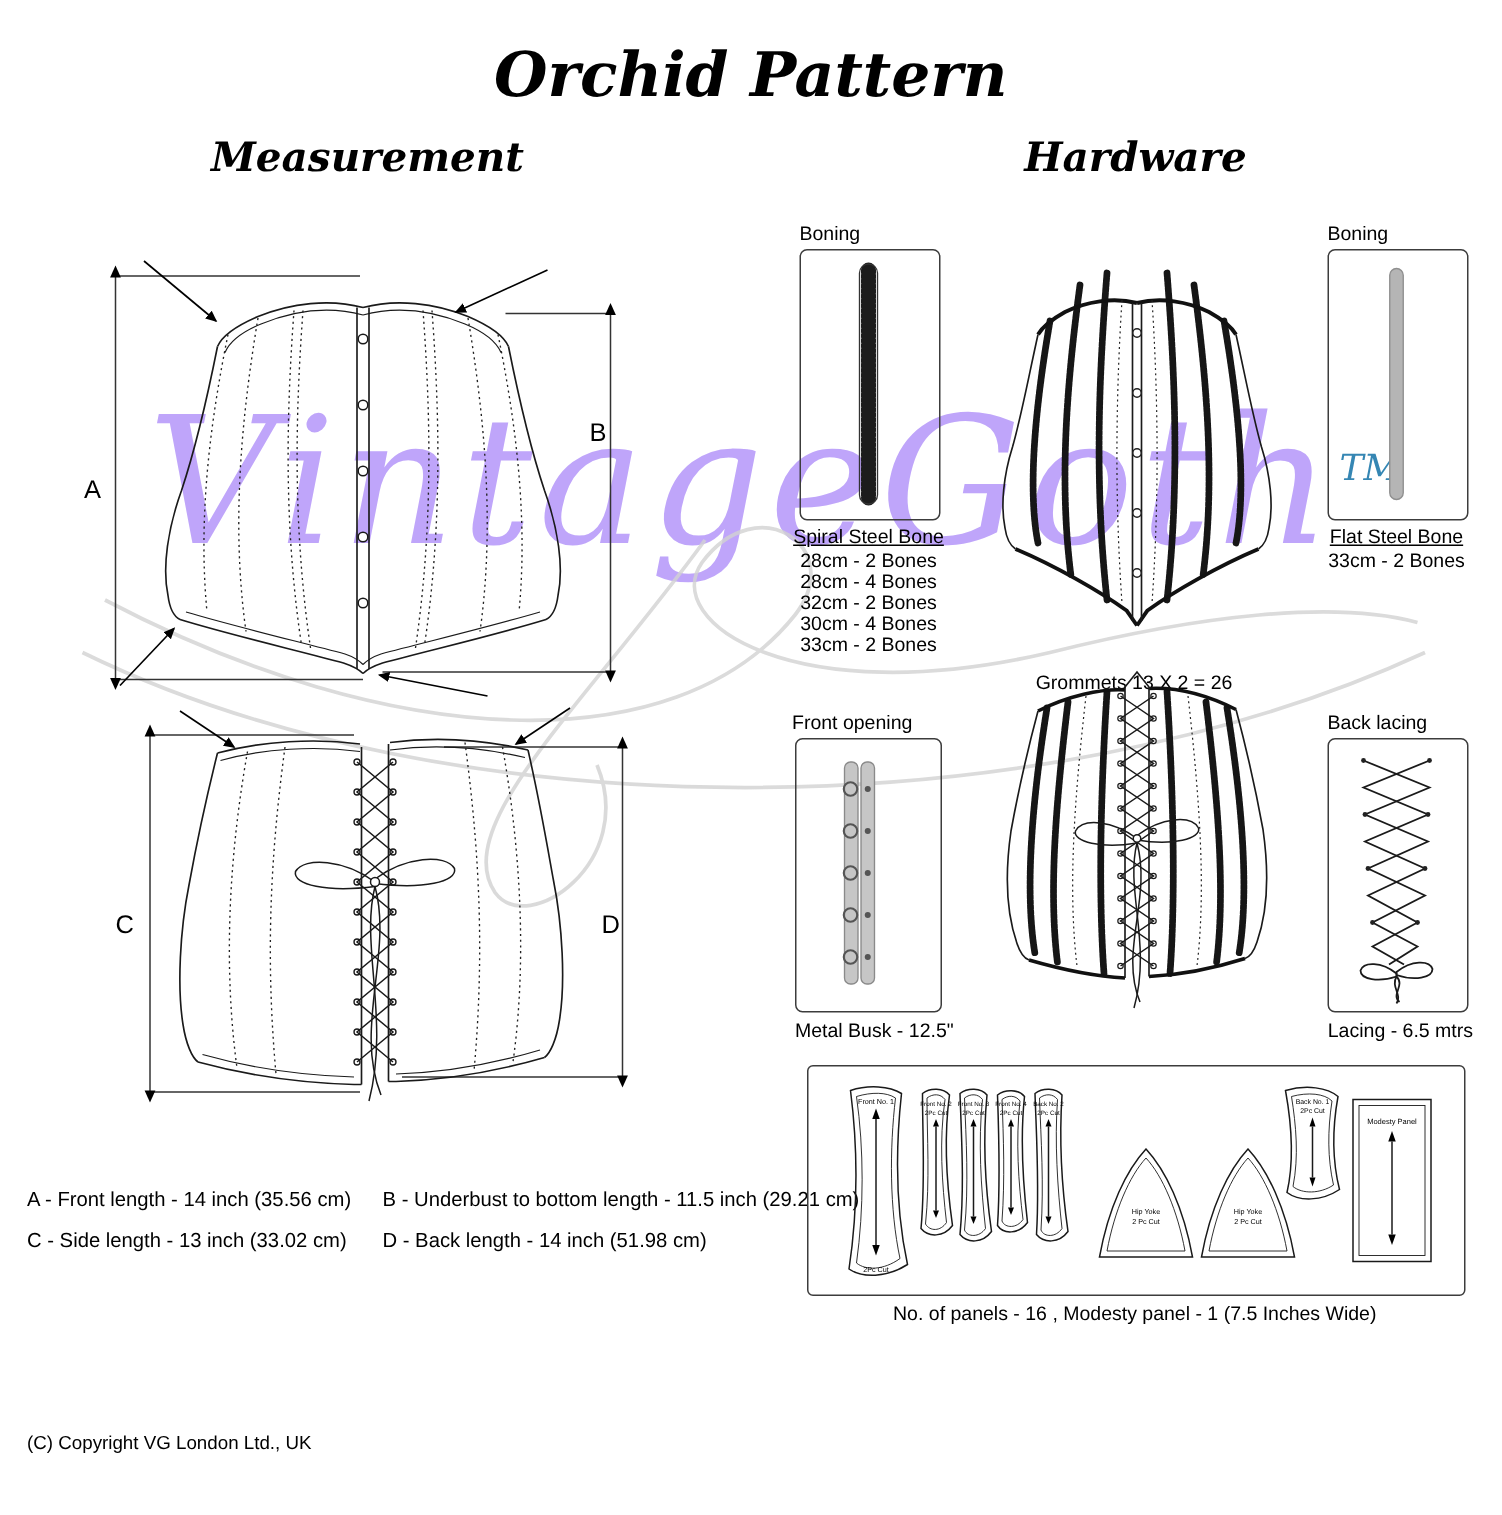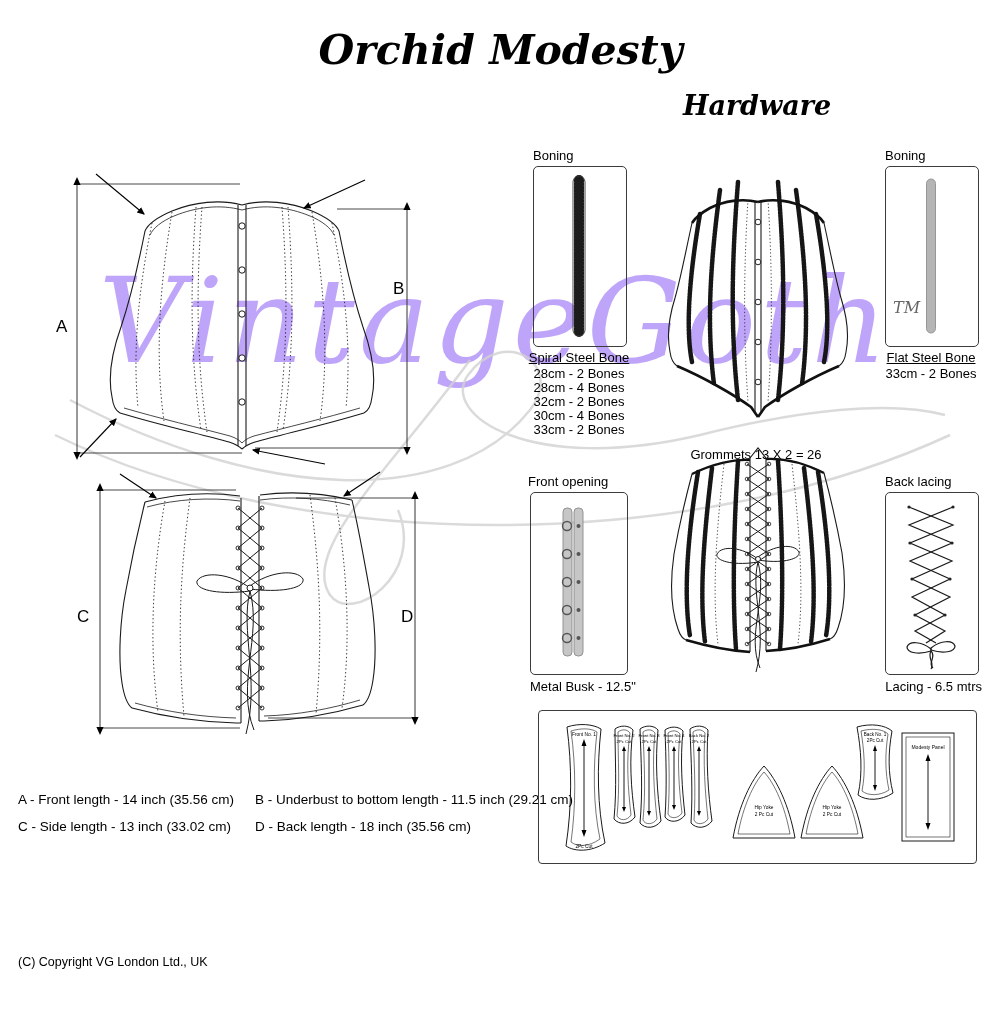--- a/index.html
+++ b/index.html
@@ -4,21 +4,21 @@
 <style>
   html,body{margin:0;padding:0;background:#fff;}
   .page{position:relative;width:1001px;height:1010px;background:#fff;overflow:hidden;
         font-family:"Liberation Sans",sans-serif;color:#000;}
   .abs{position:absolute;}
   .title{top:26px;left:0;width:100%;text-align:center;
          font-family:"DejaVu Serif",serif;font-style:italic;font-weight:700;font-size:41px;}
   .sec-head{font-family:"DejaVu Serif",serif;font-style:italic;font-weight:600;font-size:27px;text-align:center;}
   .wm-text{top:252px;left:60px;width:870px;text-align:center;font-family:"DejaVu Serif",serif;
            font-style:italic;font-size:118px;letter-spacing:4px;color:#8b5cf6;opacity:.55;white-space:nowrap;}
-  .wm-tm{top:298px;left:893px;font-family:"DejaVu Serif",serif;font-style:italic;font-size:16px;color:#404040;opacity:.8;}
+  .wm-tm{top:298px;left:893px;font-family:"DejaVu Serif",serif;font-style:italic;font-size:24px;color:#0369a1;opacity:.8;}
   .note{font-size:13.5px;}
   .hw-box{border:1px solid #3c3c3c;border-radius:5px;}
   .box-label{font-size:13px;}
   .cap{font-size:13px;}
   .ul{text-decoration:underline;}
   .ctr{text-align:center;}
   svg{display:block;}
   svg text{font-family:"Liberation Sans",sans-serif;fill:#000;}
 </style>
 </head>
@@ -29,21 +29,22 @@
   <div class="abs wm-text">VintageGoth</div>
   <div class="abs wm-tm">TM</div>
   <svg class="abs" style="left:0;top:340px;" width="1001" height="300" viewBox="0 0 1001 300">
     <g fill="none" stroke="#d2d2d2" stroke-width="2.5" opacity="0.8">
       <path d="M 70 60 C 260 160, 450 170, 530 70 C 565 25, 505 -15, 468 35 C 440 75, 530 135, 700 95 C 800 70, 890 60, 945 75"></path>
       <path d="M 470 20 C 390 130, 300 210, 330 255 C 352 285, 425 235, 398 170"></path>
       <path d="M 55 95 C 300 215, 690 215, 950 95"></path>
     </g>
   </svg>
 
-  <div class="abs title">Orchid Modesty</div>
+  <div class="abs title">Orchid Pattern</div>
+  <div class="abs sec-head" style="left:120px;top:90px;width:250px;">Measurement</div>
   <div class="abs sec-head" style="left:632px;top:90px;width:250px;">Hardware</div>
 
   <svg class="abs" style="left:50px;top:160px;" width="380" height="310" viewBox="0 0 380 310">
     <defs>
       <marker id="ahf" markerWidth="8" markerHeight="8" refX="6" refY="3.5" orient="auto">
         <path d="M0,0.4 L7,3.5 L0,6.6 Z" fill="#000"></path>
       </marker>
     </defs>
 
     <g stroke="#333" stroke-width="1">
@@ -190,21 +191,21 @@
 
     <g stroke="#000" stroke-width="1.1">
       <line x1="60" y1="6" x2="96" y2="30" marker-end="url(#ahb)"></line>
       <line x1="320" y1="4" x2="284" y2="28" marker-end="url(#ahb)"></line>
     </g>
   </svg>
 
   <div class="abs note" style="left:18px;top:792px;">A - Front length - 14 inch (35.56 cm)</div>
   <div class="abs note" style="left:255px;top:792px;">B - Underbust to bottom length - 11.5 inch (29.21 cm)</div>
   <div class="abs note" style="left:18px;top:819px;">C - Side length - 13 inch (33.02 cm)</div>
-  <div class="abs note" style="left:255px;top:819px;">D - Back length -  18 inch (35.56 cm)</div>
+  <div class="abs note" style="left:255px;top:819px;">D - Back length -  14 inch (51.98 cm)</div>
 
   <div class="abs box-label" style="left:533px;top:148px;width:92px;">Boning</div>
   <div class="abs hw-box" style="left:533px;top:166px;width:92px;height:179px;">
     <svg width="90" height="177" viewBox="0 0 90 177">
       <line x1="45" y1="13" x2="45" y2="165" stroke="#1c1c1c" stroke-width="10" stroke-dasharray="1.8 1.5" stroke-linecap="round"></line>
       <rect x="39" y="9" width="12" height="160" rx="6" fill="none" stroke="#333" stroke-width="0.9"></rect>
     </svg>
   </div>
   <div class="abs cap ctr ul" style="left:522px;top:350px;width:114px;">Spiral Steel Bone</div>
   <div class="abs cap ctr" style="left:522px;top:366px;width:114px;">28cm - 2 Bones</div>
@@ -443,16 +444,17 @@
         <text x="225" y="98" font-size="4.8">Hip Yoke</text>
         <text x="225" y="105" font-size="4.8">2 Pc Cut</text>
         <text x="293" y="98" font-size="4.8">Hip Yoke</text>
         <text x="293" y="105" font-size="4.8">2 Pc Cut</text>
         <text x="336" y="25" font-size="4.6">Back No. 1</text>
         <text x="336" y="31" font-size="4.6">2Pc Cut</text>
         <text x="389" y="38" font-size="5">Modesty Panel</text>
       </g>
     </svg>
   </div>
+  <div class="abs cap ctr" style="left:538px;top:868px;width:437px;">No. of panels - 16  , Modesty panel - 1 (7.5 Inches Wide)</div>
 
   <div class="abs" style="left:18px;top:955px;font-size:12.5px;">(C) Copyright VG London Ltd., UK</div>
 
 </div>
 
 </body></html>

